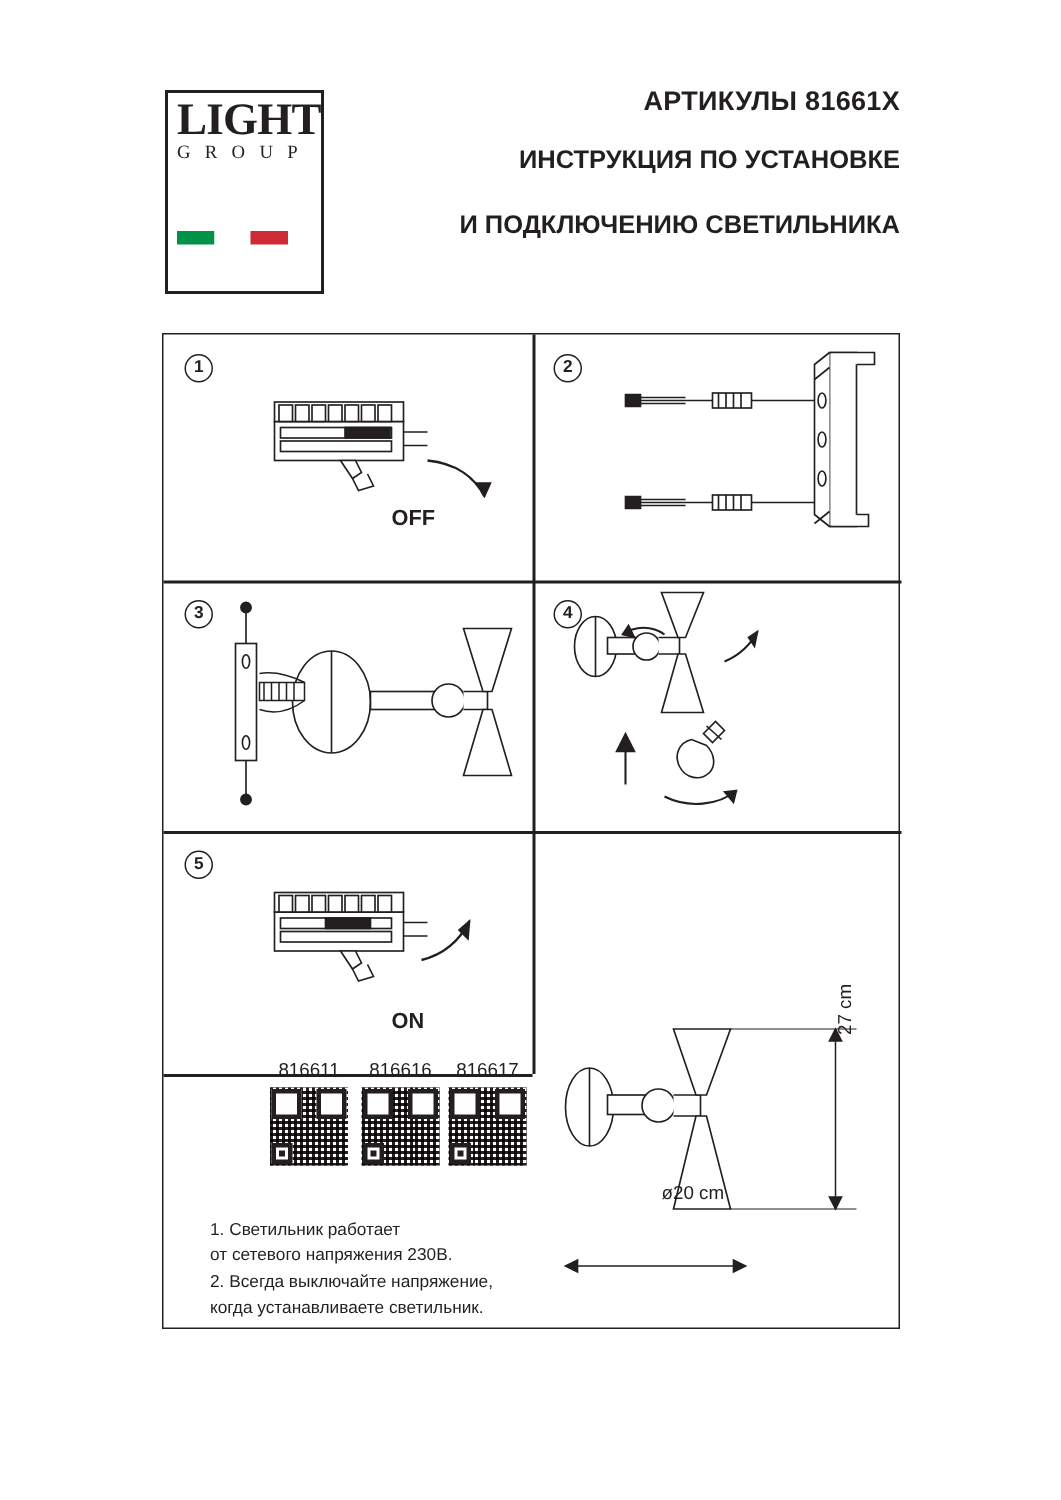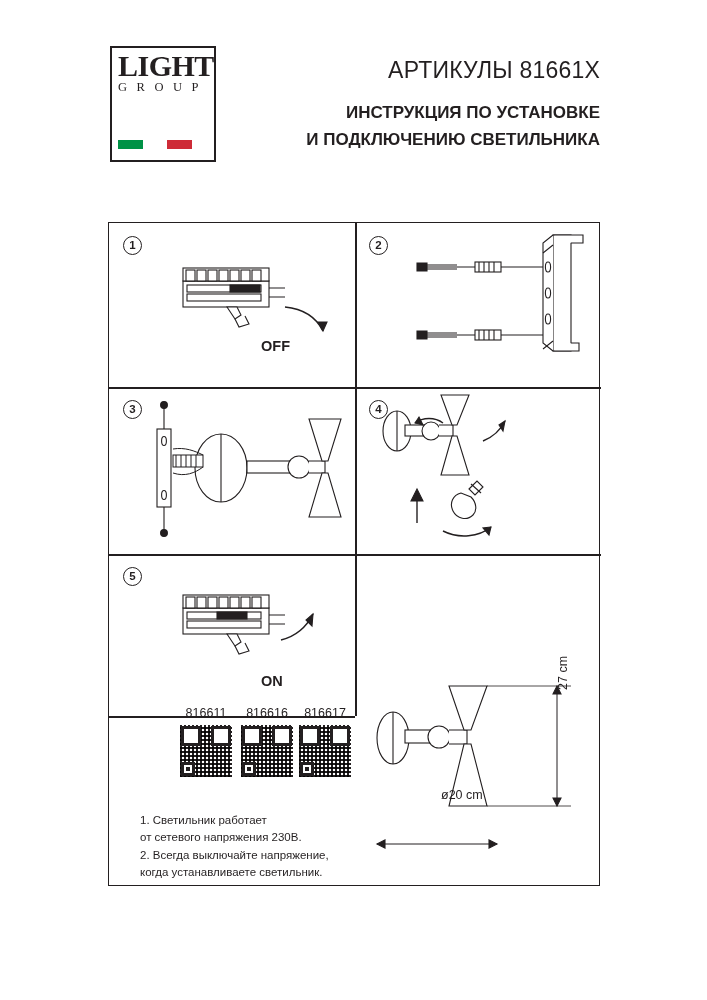--- a/index.html
+++ b/index.html
@@ -17,22 +17,22 @@
   }
 
   
   #header {
     position: absolute;
     left: 0; top: 0;
     width: 707px; height: 200px;
   }
   #logo-box {
     position: absolute;
-    left: 110px; top: 46px;
-    width: 106px; height: 116px;
+    left: 110px; top: 60px;
+    width: 106px; height: 136px;
     border: 2px solid #231f20;
     background: #ffffff;
   }
   #logo-text {
     position: absolute;
     left: 6px; top: 4px;
     width: 120px;
     font-family: "Liberation Serif", serif;
     font-weight: bold;
     color: #231f20;
@@ -68,22 +68,22 @@
     text-align: right;
     color: #231f20;
   }
   .h-line1 {
     font-size: 17.5px;
     font-weight: bold;
     letter-spacing: 0.2px;
     white-space: nowrap;
   }
   .h-line2 {
-    font-size: 23px;
-    font-weight: normal;
+    font-size: 18px;
+    font-weight: bold;
     letter-spacing: 0.2px;
     margin-top: 9px;
     white-space: nowrap;
   }
   .h-title {
     font-size: 17px;
     font-weight: bold;
     margin-top: 18px;
     line-height: 1.35;
     white-space: nowrap;
@@ -207,21 +207,21 @@
       <div id="logo-flag">
         <i id="flag-green"></i>
           <i id="flag-white"></i>
           <i id="flag-red"></i>
       </div>
     </div>
 
     <div id="header-text">
       <div class="h-line2">АРТИКУЛЫ 81661X</div>
       <div class="h-title">ИНСТРУКЦИЯ ПО УСТАНОВКЕ</div>
-      <div class="h-title" style="margin-top:4px;">И ПОДКЛЮЧЕНИЮ СВЕТИЛЬНИКА</div>
+      <div class="h-title" style="margin-top:20px;">И ПОДКЛЮЧЕНИЮ СВЕТИЛЬНИКА</div>
     </div>
   </div>
 
   <div id="frame">
 
     <div class="hline" style="left:0; top:164px; width:492px;"></div>
     <div class="hline" style="left:0; top:331px; width:492px;"></div>
     <div class="hline" style="left:0; top:493px; width:246px;"></div>
     <div class="vline" style="left:246px; top:0; height:493px;"></div>
 

